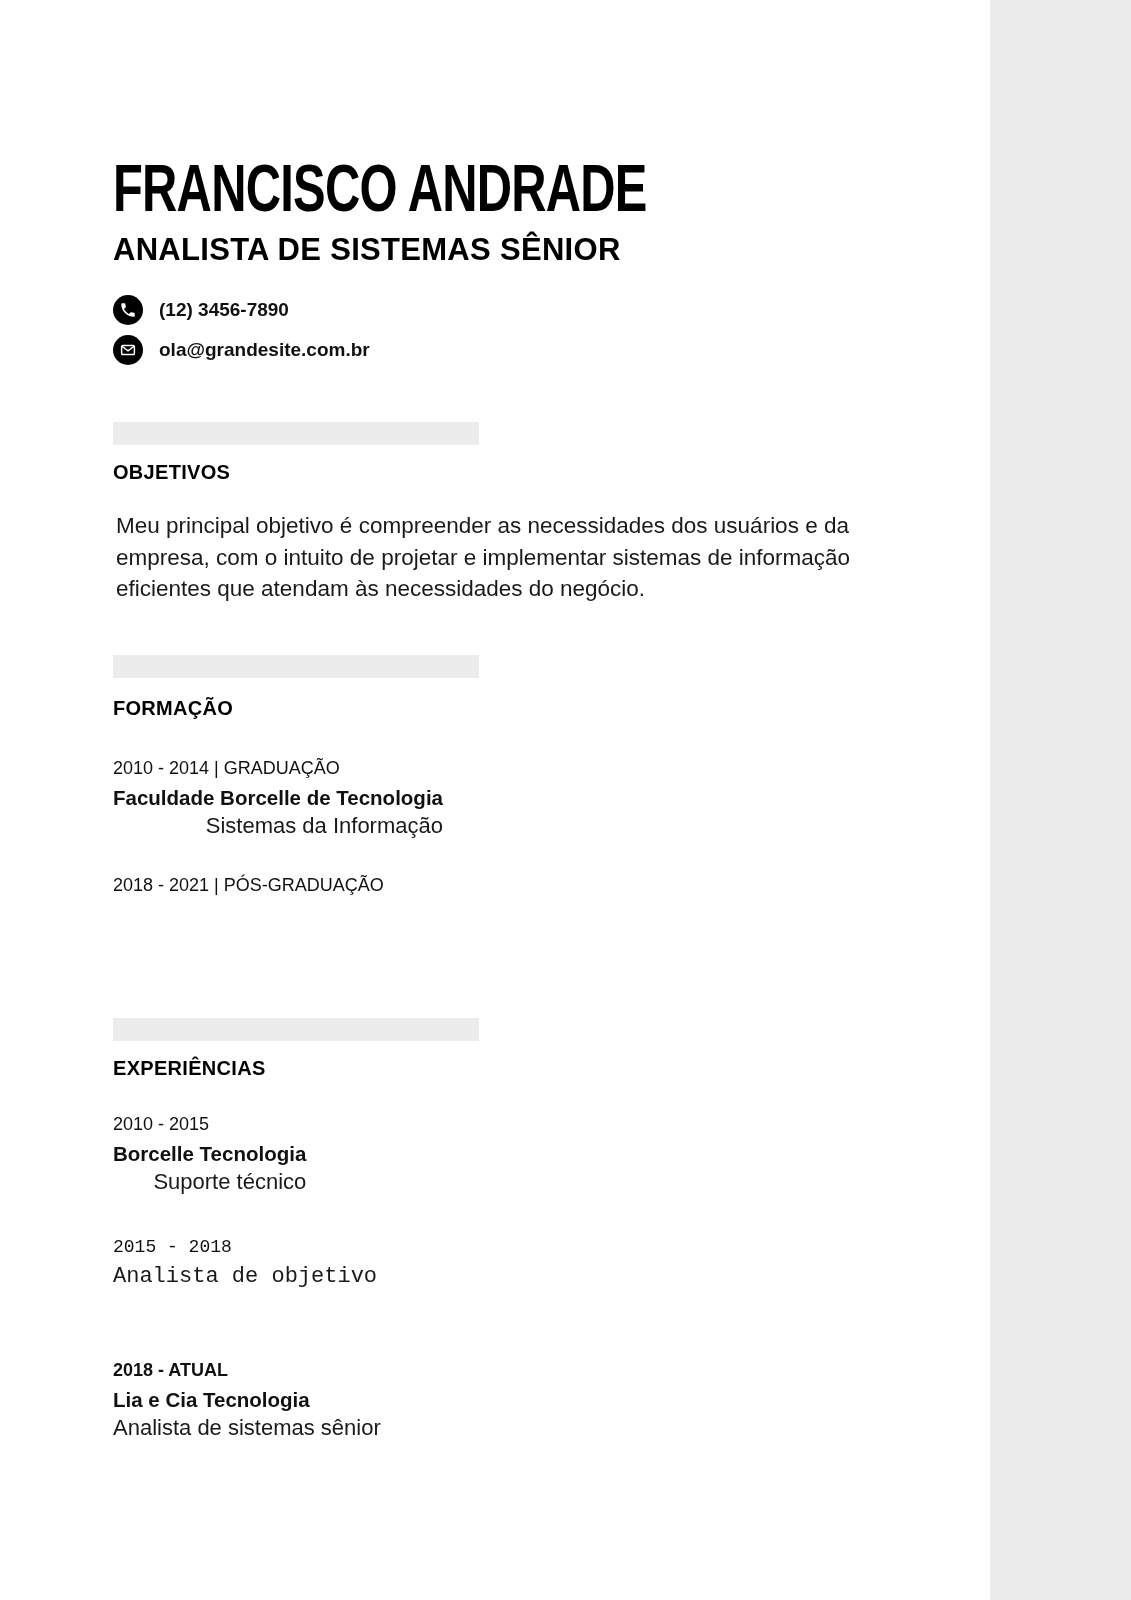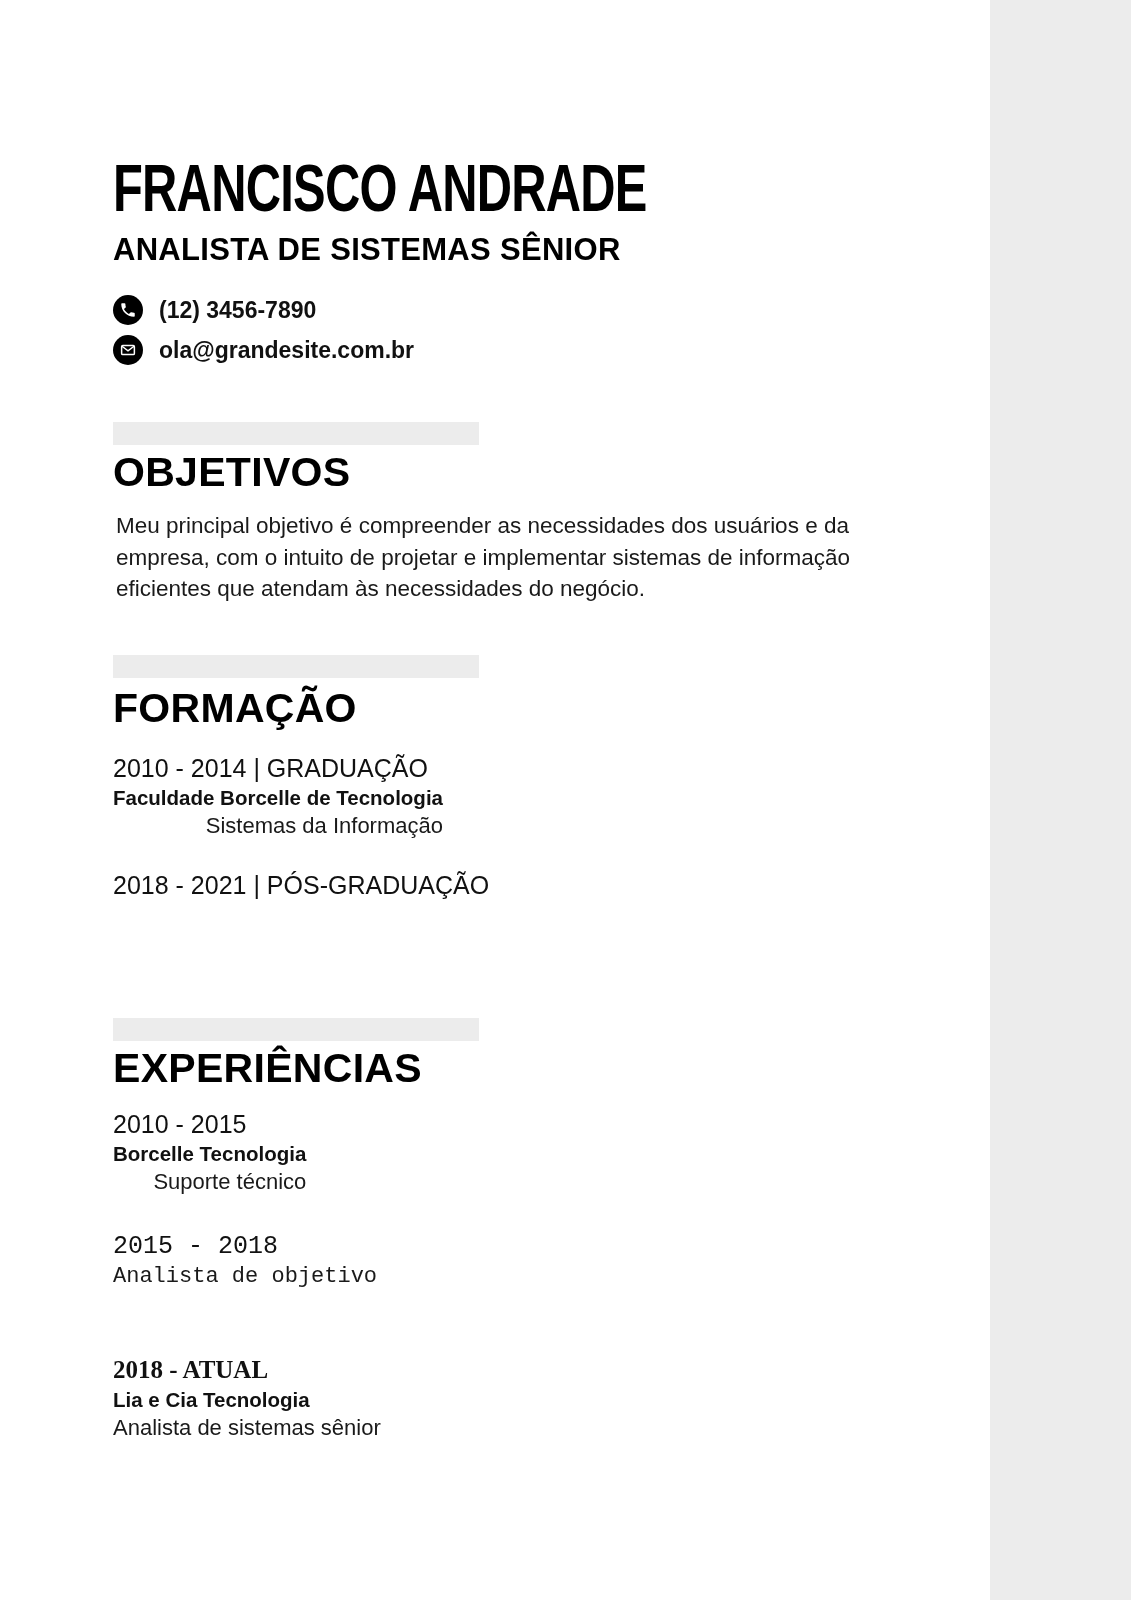--- a/index.html
+++ b/index.html
@@ -55,21 +55,21 @@
       letter-spacing: 0.3px;
       white-space: nowrap;
       color: #000;
     }
     .contact {
       position: absolute;
       left: 0;
       display: flex;
       align-items: center;
       gap: 16px;
-      font-size: 23px;
+      font-size: 19px;
       font-weight: 700;
       white-space: nowrap;
       color: #111;
     }
     .contact.phone { top: 295px; }
     .contact.email { top: 335px; }
     .contact .icon {
       width: 30px;
       height: 30px;
       border-radius: 50%;
@@ -87,21 +87,21 @@
       left: 0;
       width: 366px;
       height: 23px;
       background: #ececec;
     }
     .section-title {
       position: absolute;
       left: 0;
       margin: 0;
       font-weight: 700;
-      font-size: 41px;
+      font-size: 20px;
       line-height: 40px;
       letter-spacing: 0.3px;
       color: #000;
       white-space: nowrap;
     }
     .objective-text {
       position: absolute;
       left: 0;
       top: 507px;
       width: 800px;
@@ -109,27 +109,27 @@
       font-size: 22.5px;
       line-height: 31.5px;
       color: #1a1a1a;
     }
     .entry {
       position: absolute;
       left: 0;
       white-space: nowrap;
     }
     .entry .period {
-      font-size: 25px;
+      font-size: 18px;
       line-height: 32px;
       font-weight: 400;
       color: #111;
       display: block;
     }
-    .entry .period.bold { font-weight: 700; font-family: Liberation Serif, serif; }
+    .entry .period.bold { font-weight: 700; }
     .entry .org {
       font-size: 20.5px;
       line-height: 28px;
       font-weight: 700;
       color: #111;
       display: block;
     }
     .entry .detail {
       font-size: 22px;
       line-height: 28px;

